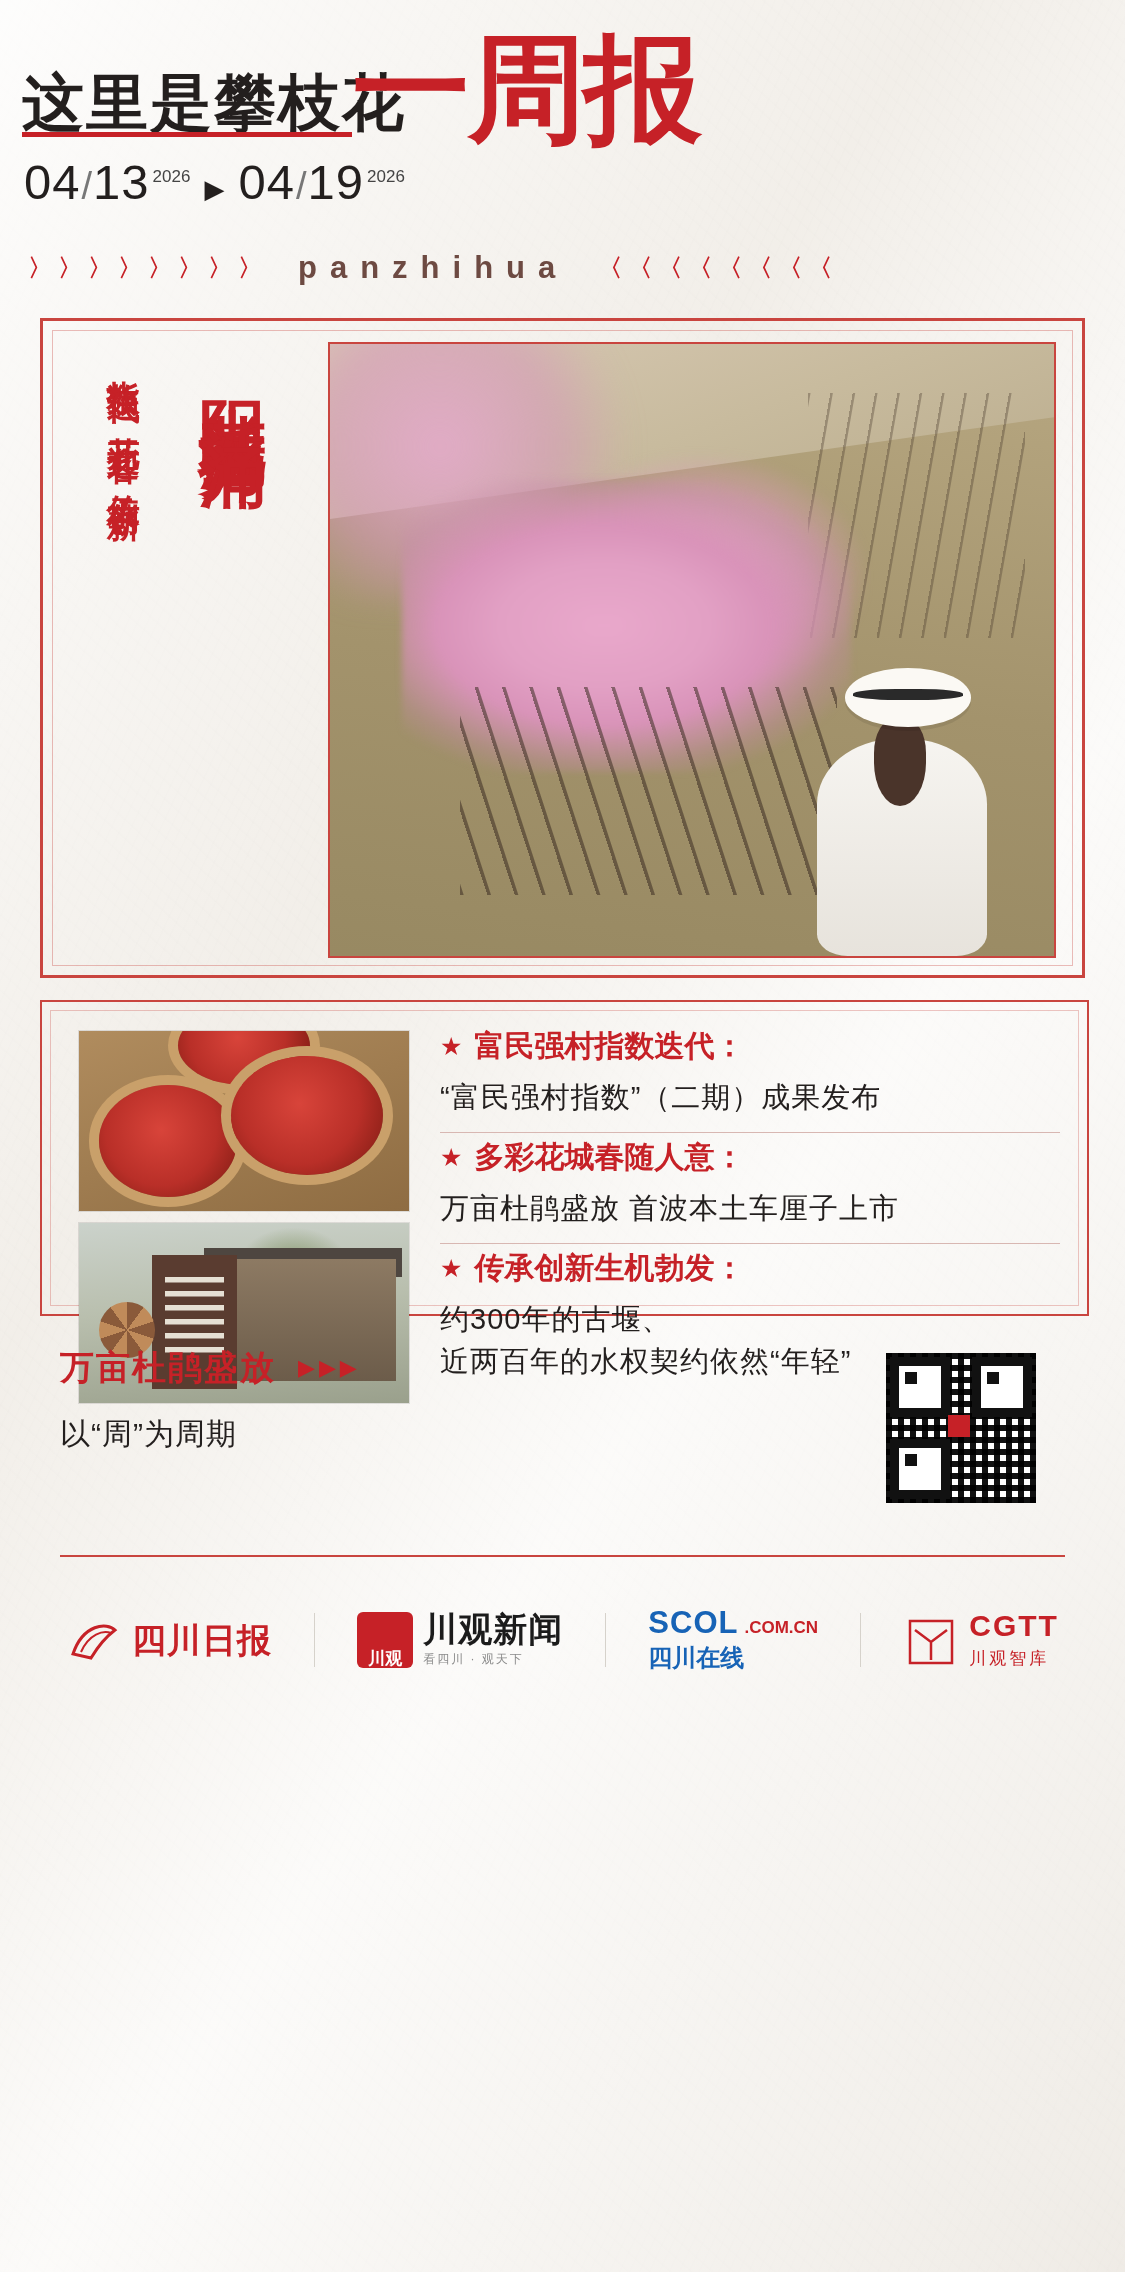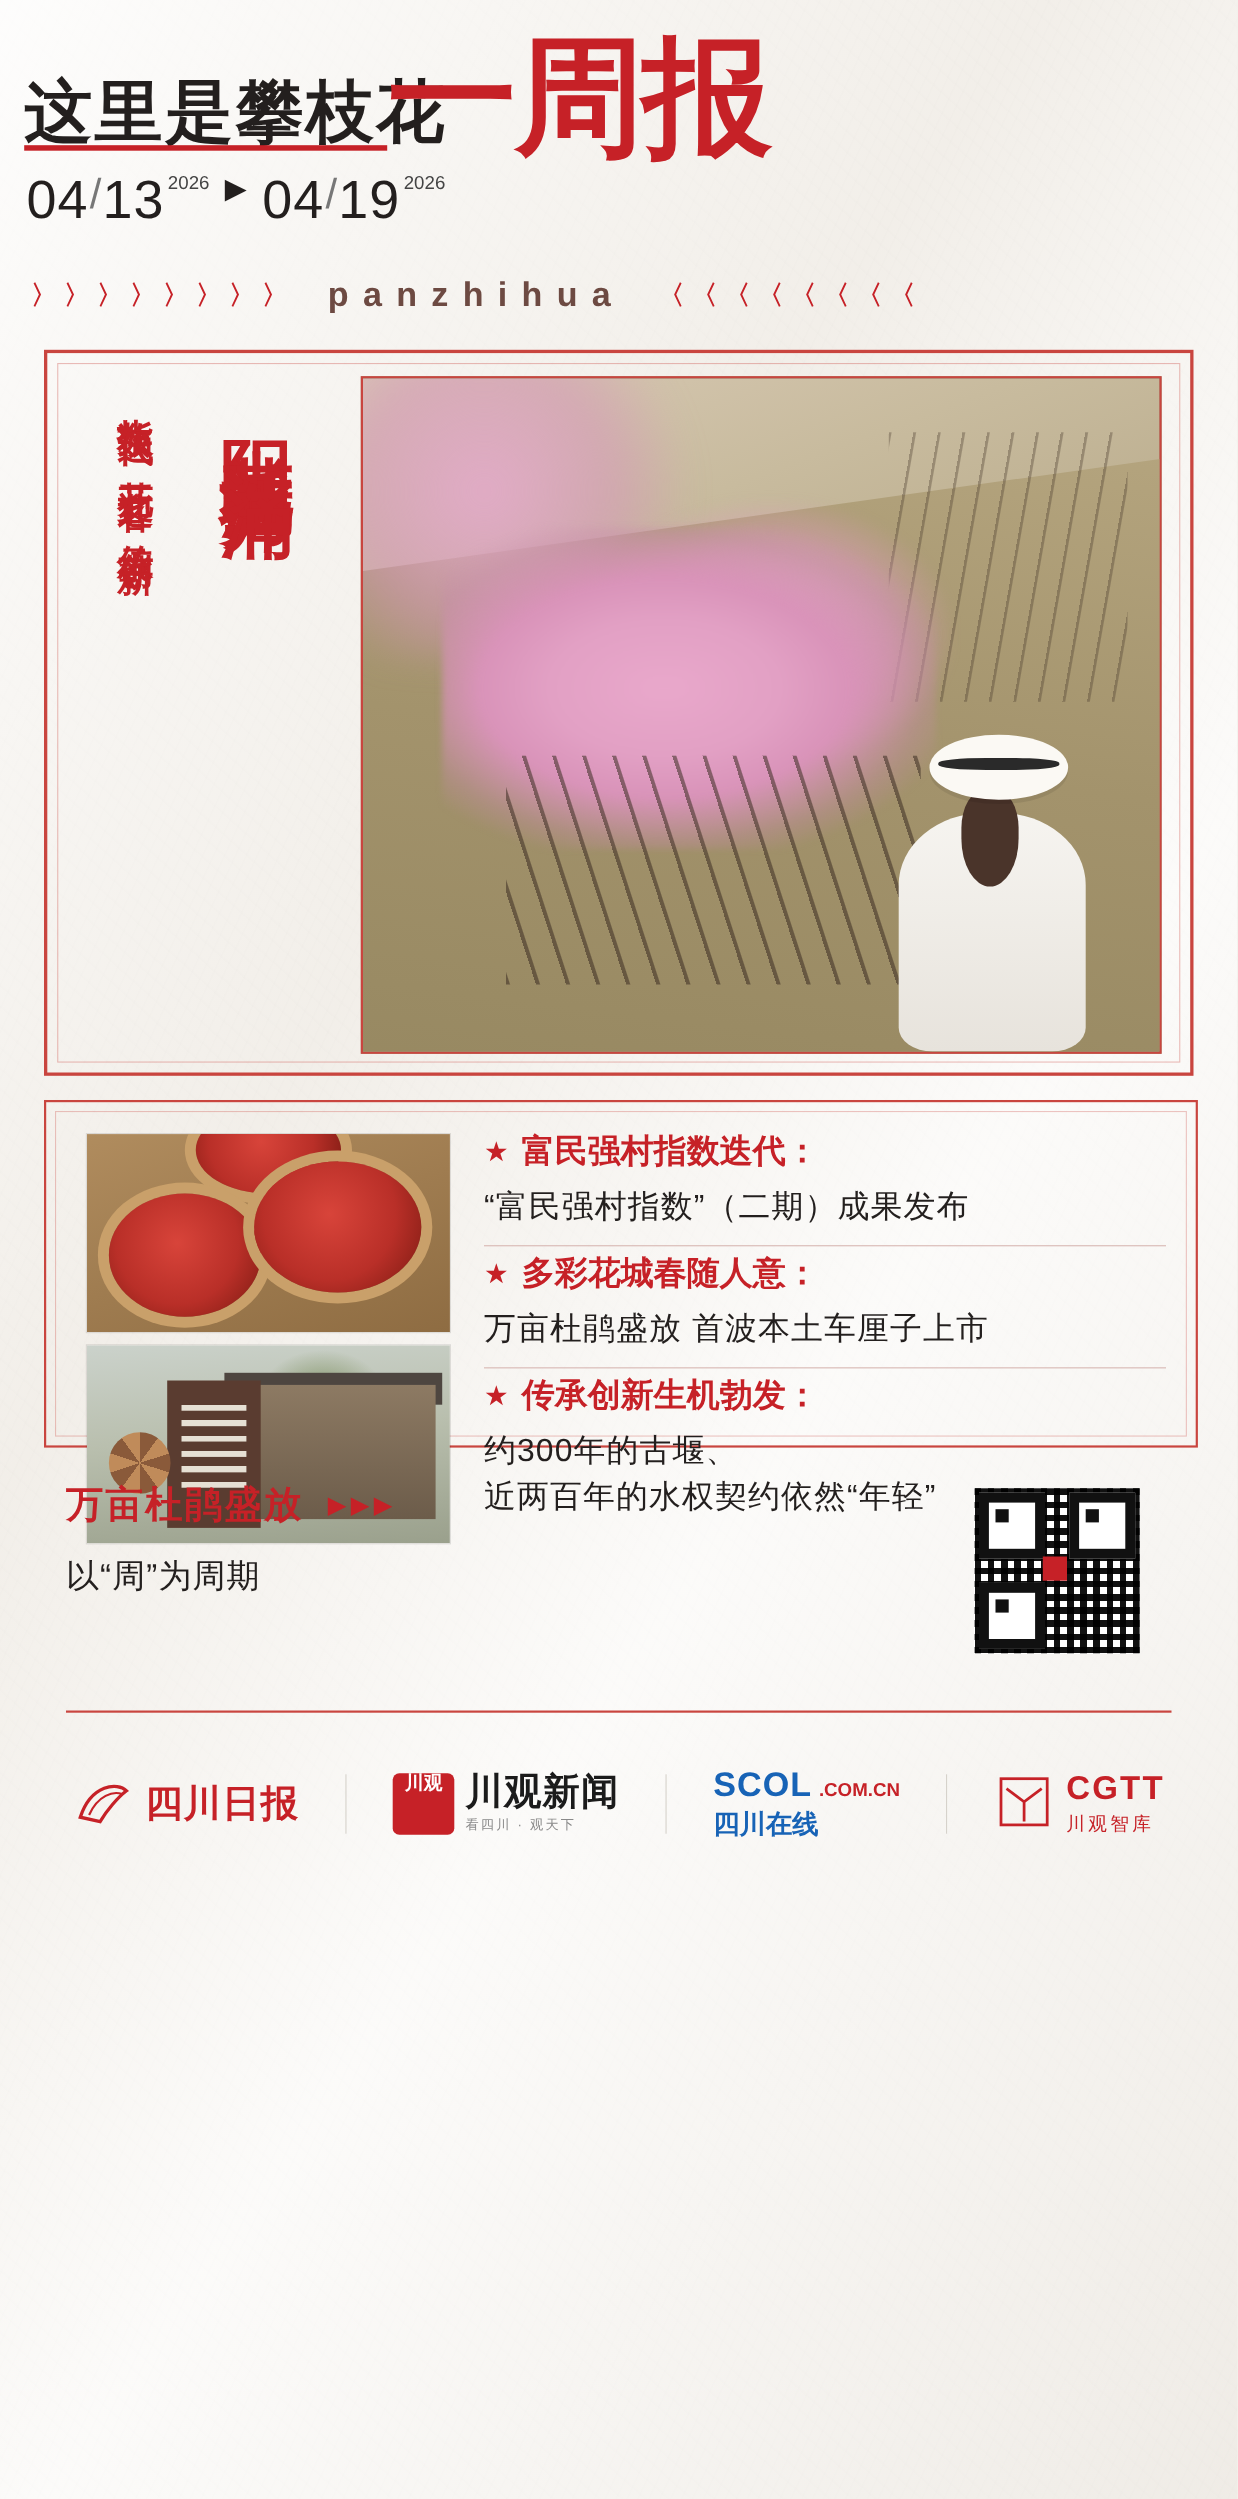--- a/index.html
+++ b/index.html
@@ -38,21 +38,21 @@
     position:absolute;left:22px;top:132px;width:330px;height:5px;background:#c62127;
   }
   .hdr-red{
     position:absolute;left:352px;top:30px;
     font-size:118px;font-weight:bold;color:#c62127;
     line-height:1;letter-spacing:-2px;
     white-space:nowrap;
   }
   .hdr-dates{
     position:absolute;left:24px;top:158px;
-    display:flex;color:#231f1e;
+    display:flex;align-items:flex-end;color:#231f1e;
   }
   .d-num{font-size:49px;font-weight:300;letter-spacing:1px;line-height:1;}
   .d-slash{font-size:38px;color:#777;margin:0 1px 2px 1px;line-height:1;}
   .d-year{font-size:17px;color:#444;margin:0 0 22px 3px;line-height:1;}
   .d-arrow{font-size:26px;margin:0 14px 5px 14px;color:#231f1e;line-height:1;}
   .hdr-chevrons{
     position:absolute;left:28px;top:250px;width:1070px;
     display:flex;align-items:center;justify-content:flex-start;
   }
   .chev-l,.chev-r{color:#c62127;font-size:24px;letter-spacing:6px;font-weight:bold;}
@@ -223,21 +223,21 @@
   
   .footer-rule{position:absolute;left:60px;top:1555px;width:1005px;height:2px;background:#c9453f;}
   .footer{
     position:absolute;left:40px;top:1580px;width:1045px;height:120px;
     display:flex;align-items:center;justify-content:space-between;
     padding:0 26px;box-sizing:border-box;
   }
   .logo{display:flex;align-items:center;}
   .logo-mark{
     width:56px;height:56px;margin-right:10px;
-    display:flex;align-items:flex-start;justify-content:center;
+    display:flex;align-items:flex-end;justify-content:center;
   }
   .logo-txt{font-size:34px;font-weight:bold;color:#c62127;letter-spacing:1px;line-height:1;}
   .logo-sub{font-size:12px;color:#8a8a8a;letter-spacing:2px;margin-top:5px;}
   .logo-dark .logo-txt{color:#1b1b1b;}
   .stack{display:flex;flex-direction:column;justify-content:center;}
   .sep{width:1px;height:54px;background:#d6d2cb;}
   .scol{font-size:31px;font-weight:bold;color:#1763b6;letter-spacing:1px;line-height:1;}
   .scol-dom{font-size:17px;font-weight:bold;color:#c62127;margin-left:6px;}
   .scol-cn{font-size:24px;font-weight:bold;color:#1763b6;}
   .cgtt{font-size:30px;font-weight:bold;color:#c62127;letter-spacing:2px;line-height:1;}

